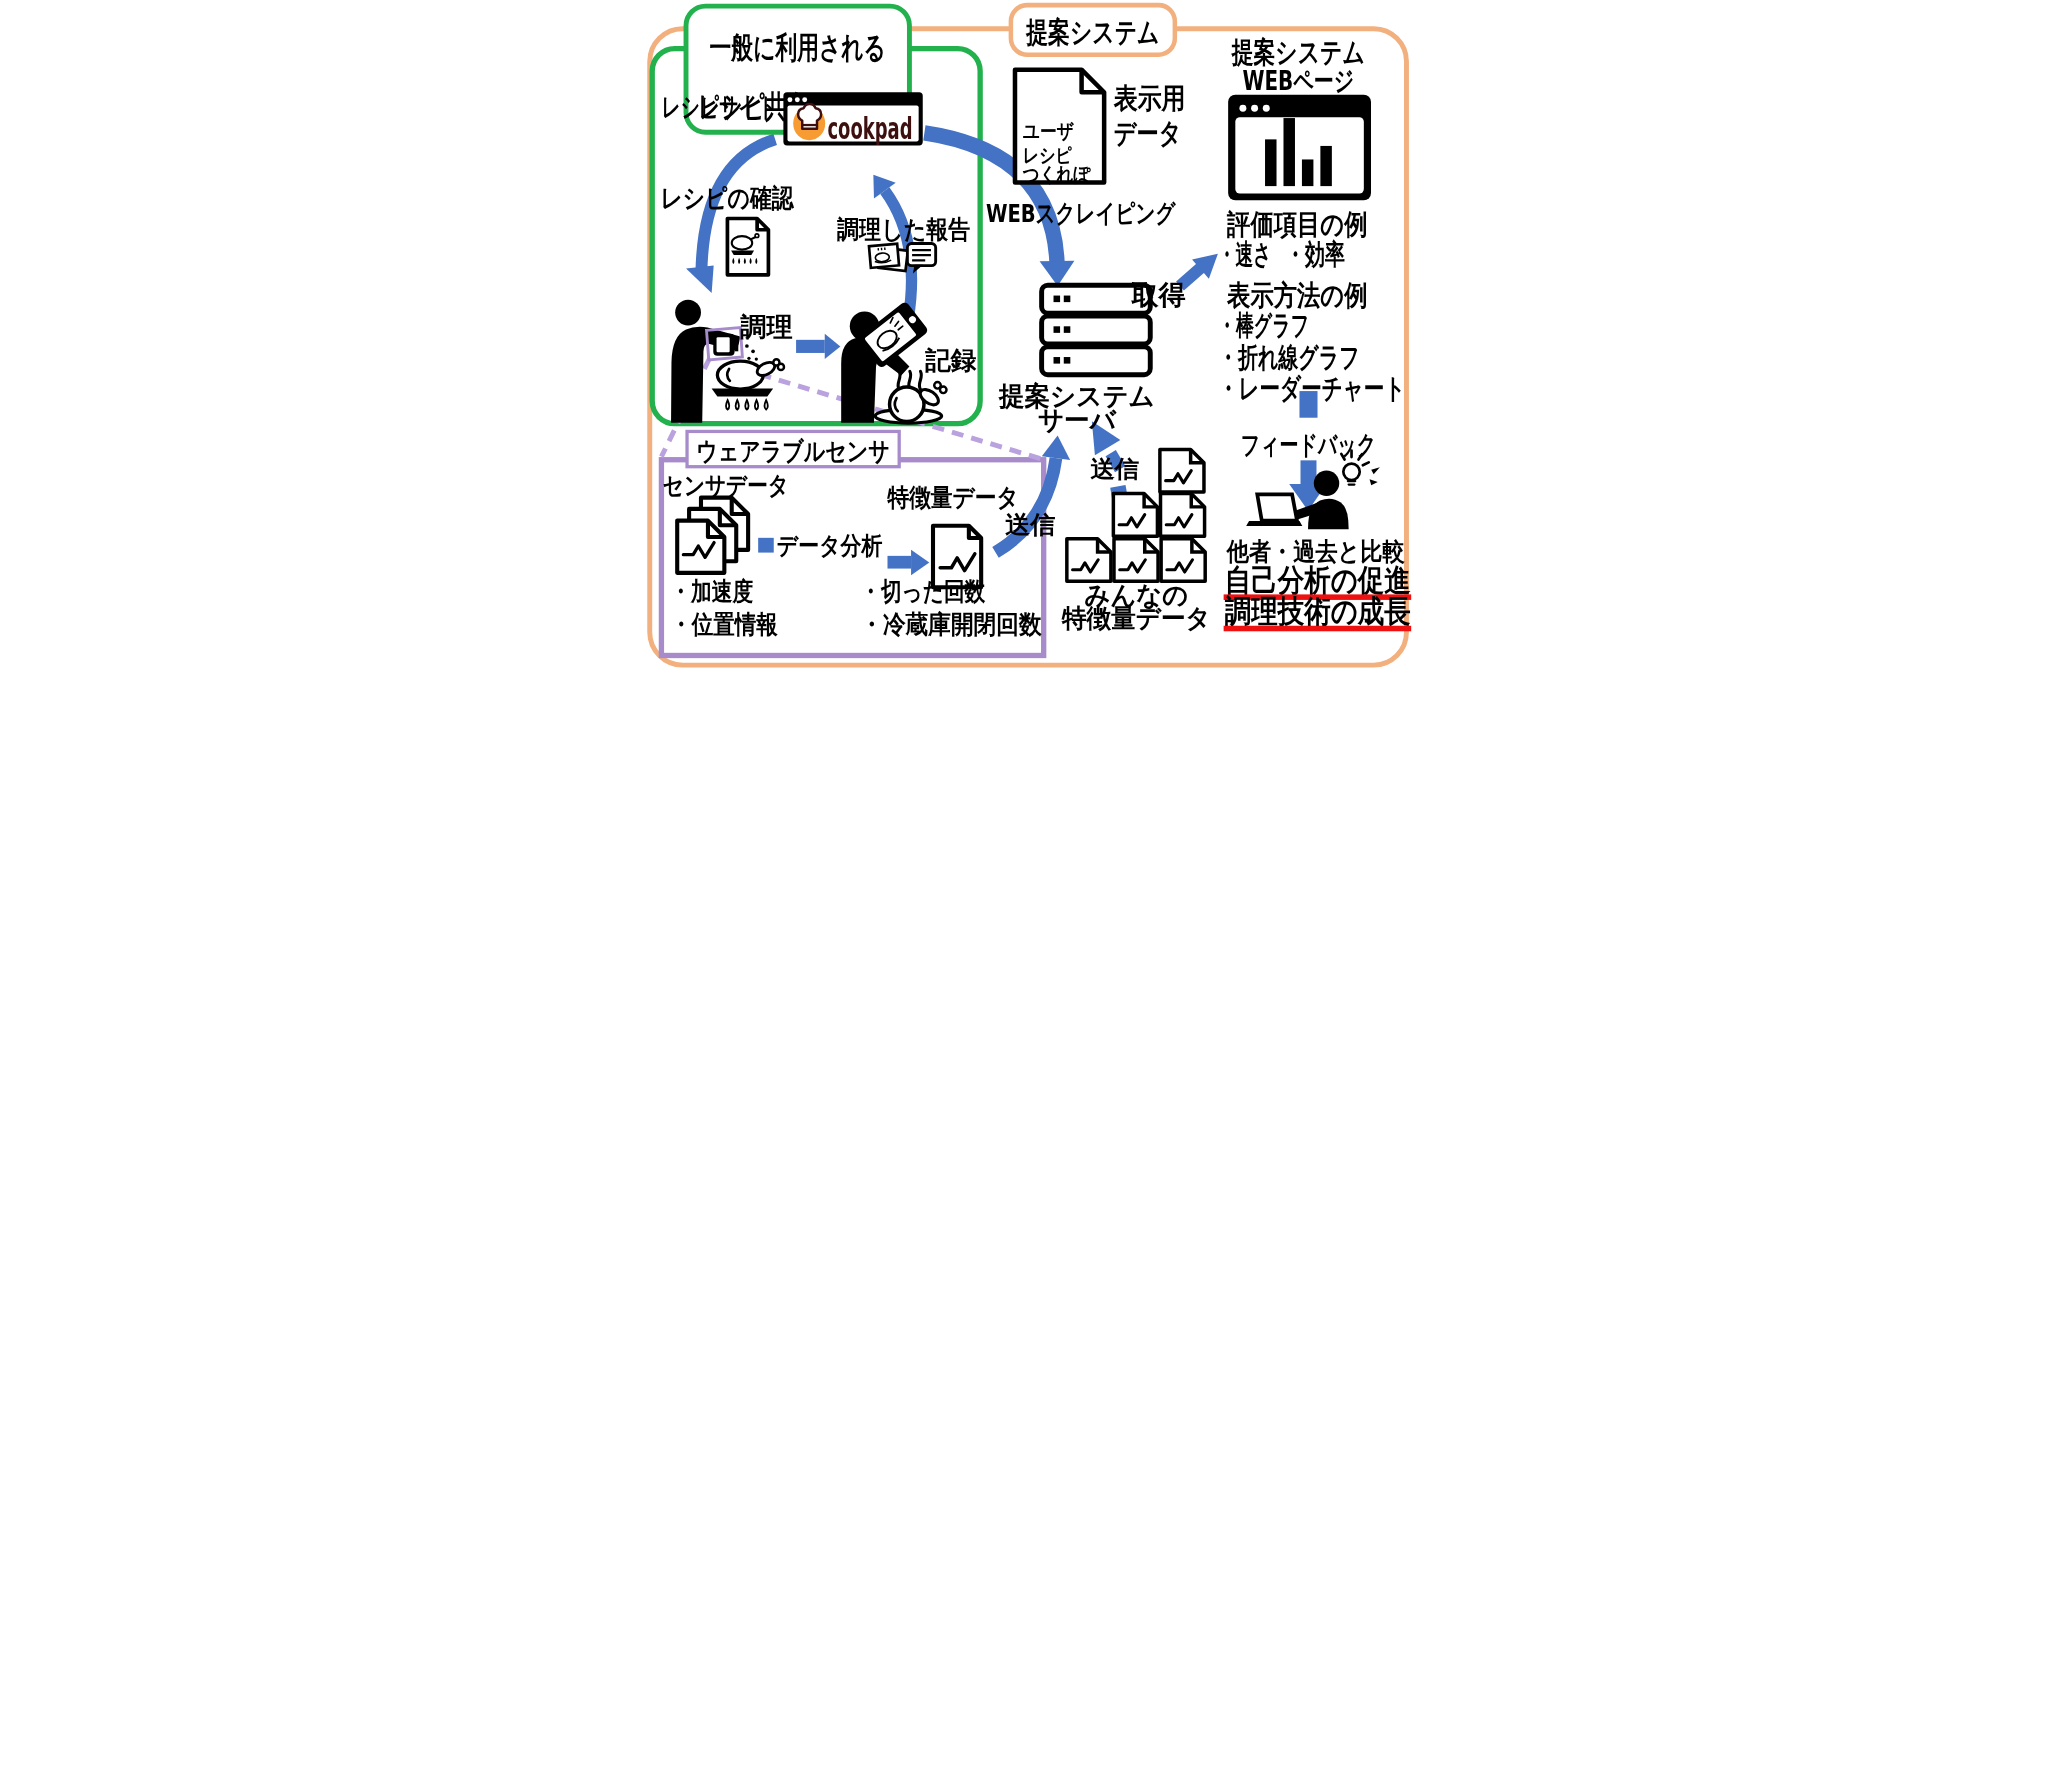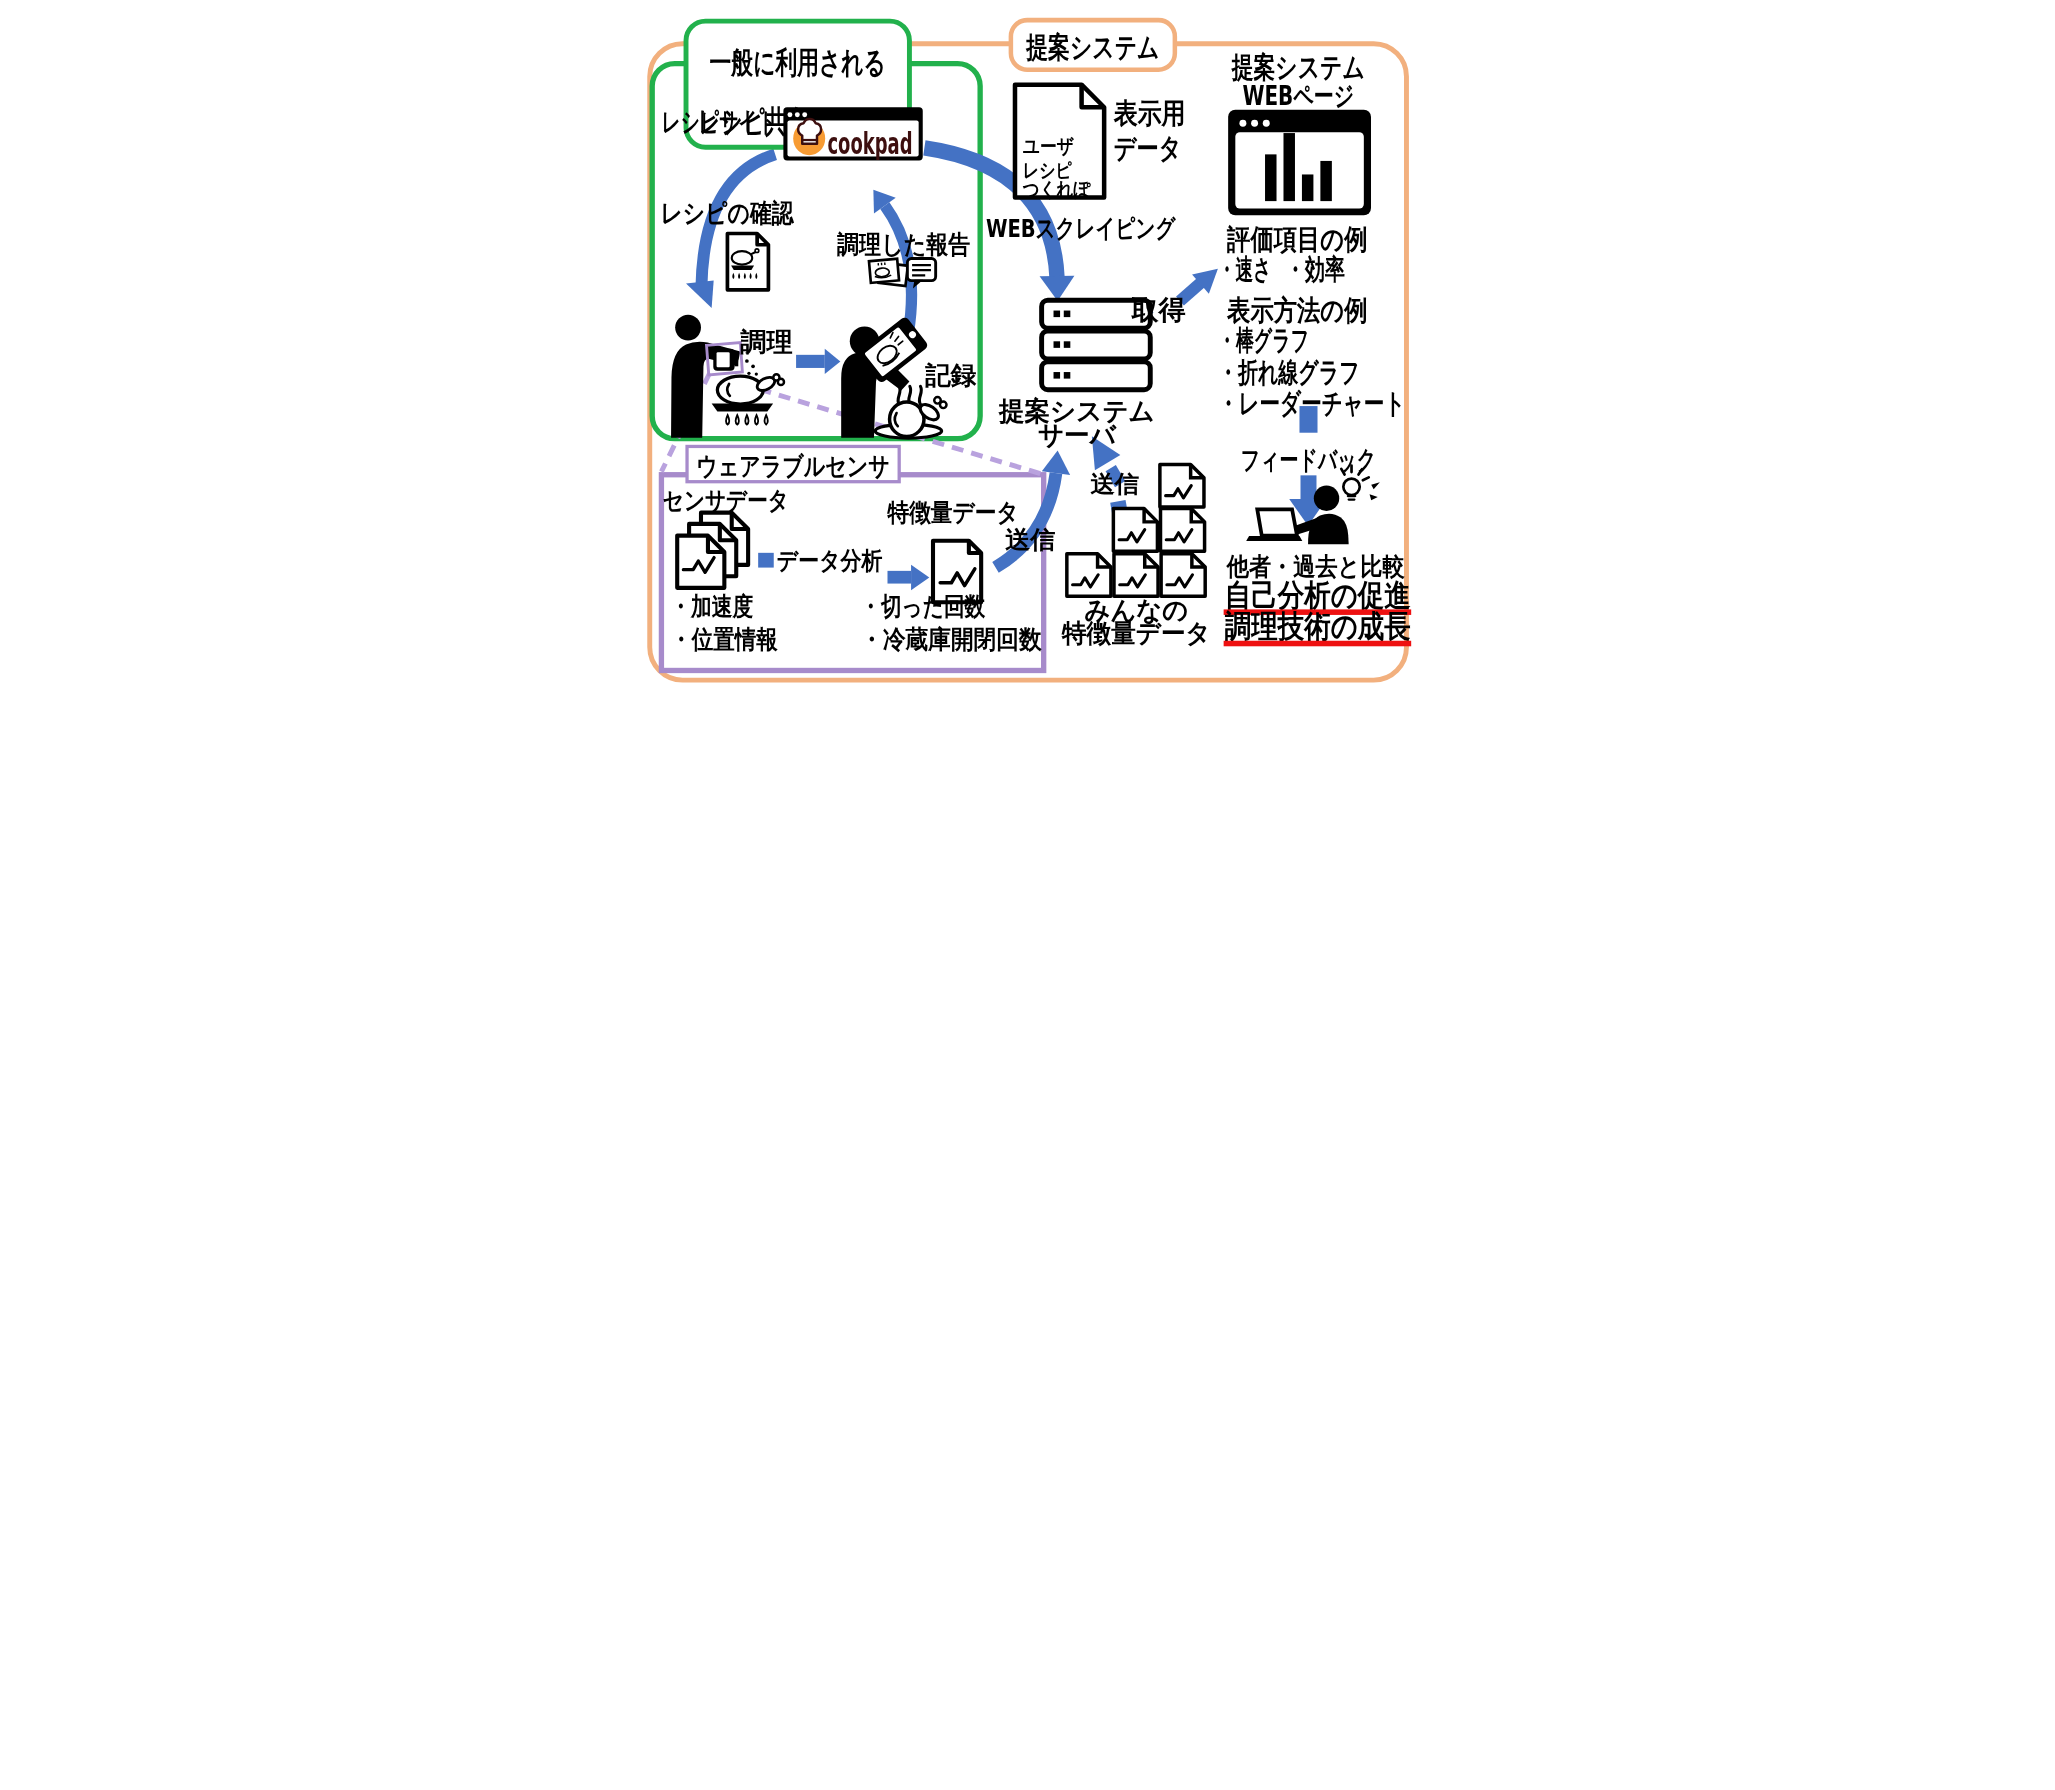--- a/index.html
+++ b/index.html
@@ -1,16 +1,16 @@
 <!DOCTYPE html>
 <html style="--c-orange: #F2B07E; --c-green: #22B14C; --c-purple: #A78BCB; --c-purpledash: #B9A2DE; --c-blue: #4472C4; --c-cporange: #F79B33; --c-cpbrown: #3D0F0F; --c-red: #EE1111;font-size:8.8px"><head>
 <meta charset="utf-8">
 <style>
   html,body{margin:0;padding:0;background:#fff;}
-  .stage{width:100%;max-width:768px;margin:15px auto;}
+  .stage{width:100%;max-width:768px;margin:0 auto;}
   svg{display:block;width:100%;height:auto;}
   .t{font-family:"DejaVu Sans","Liberation Sans",sans-serif;font-weight:700;fill:#000;}
   .tb{font-family:"DejaVu Sans","Liberation Sans",sans-serif;font-weight:700;}
   .blue{fill:var(--c-blue);}
   .bluestroke{stroke:var(--c-blue);fill:none;}
   .outline{stroke:#000;fill:#fff;}
   .black{fill:#000;}
   .white{fill:#fff;}
   .nofill{fill:none;stroke:#000;}
   .greenbox{fill:#fff;stroke:var(--c-green);}

